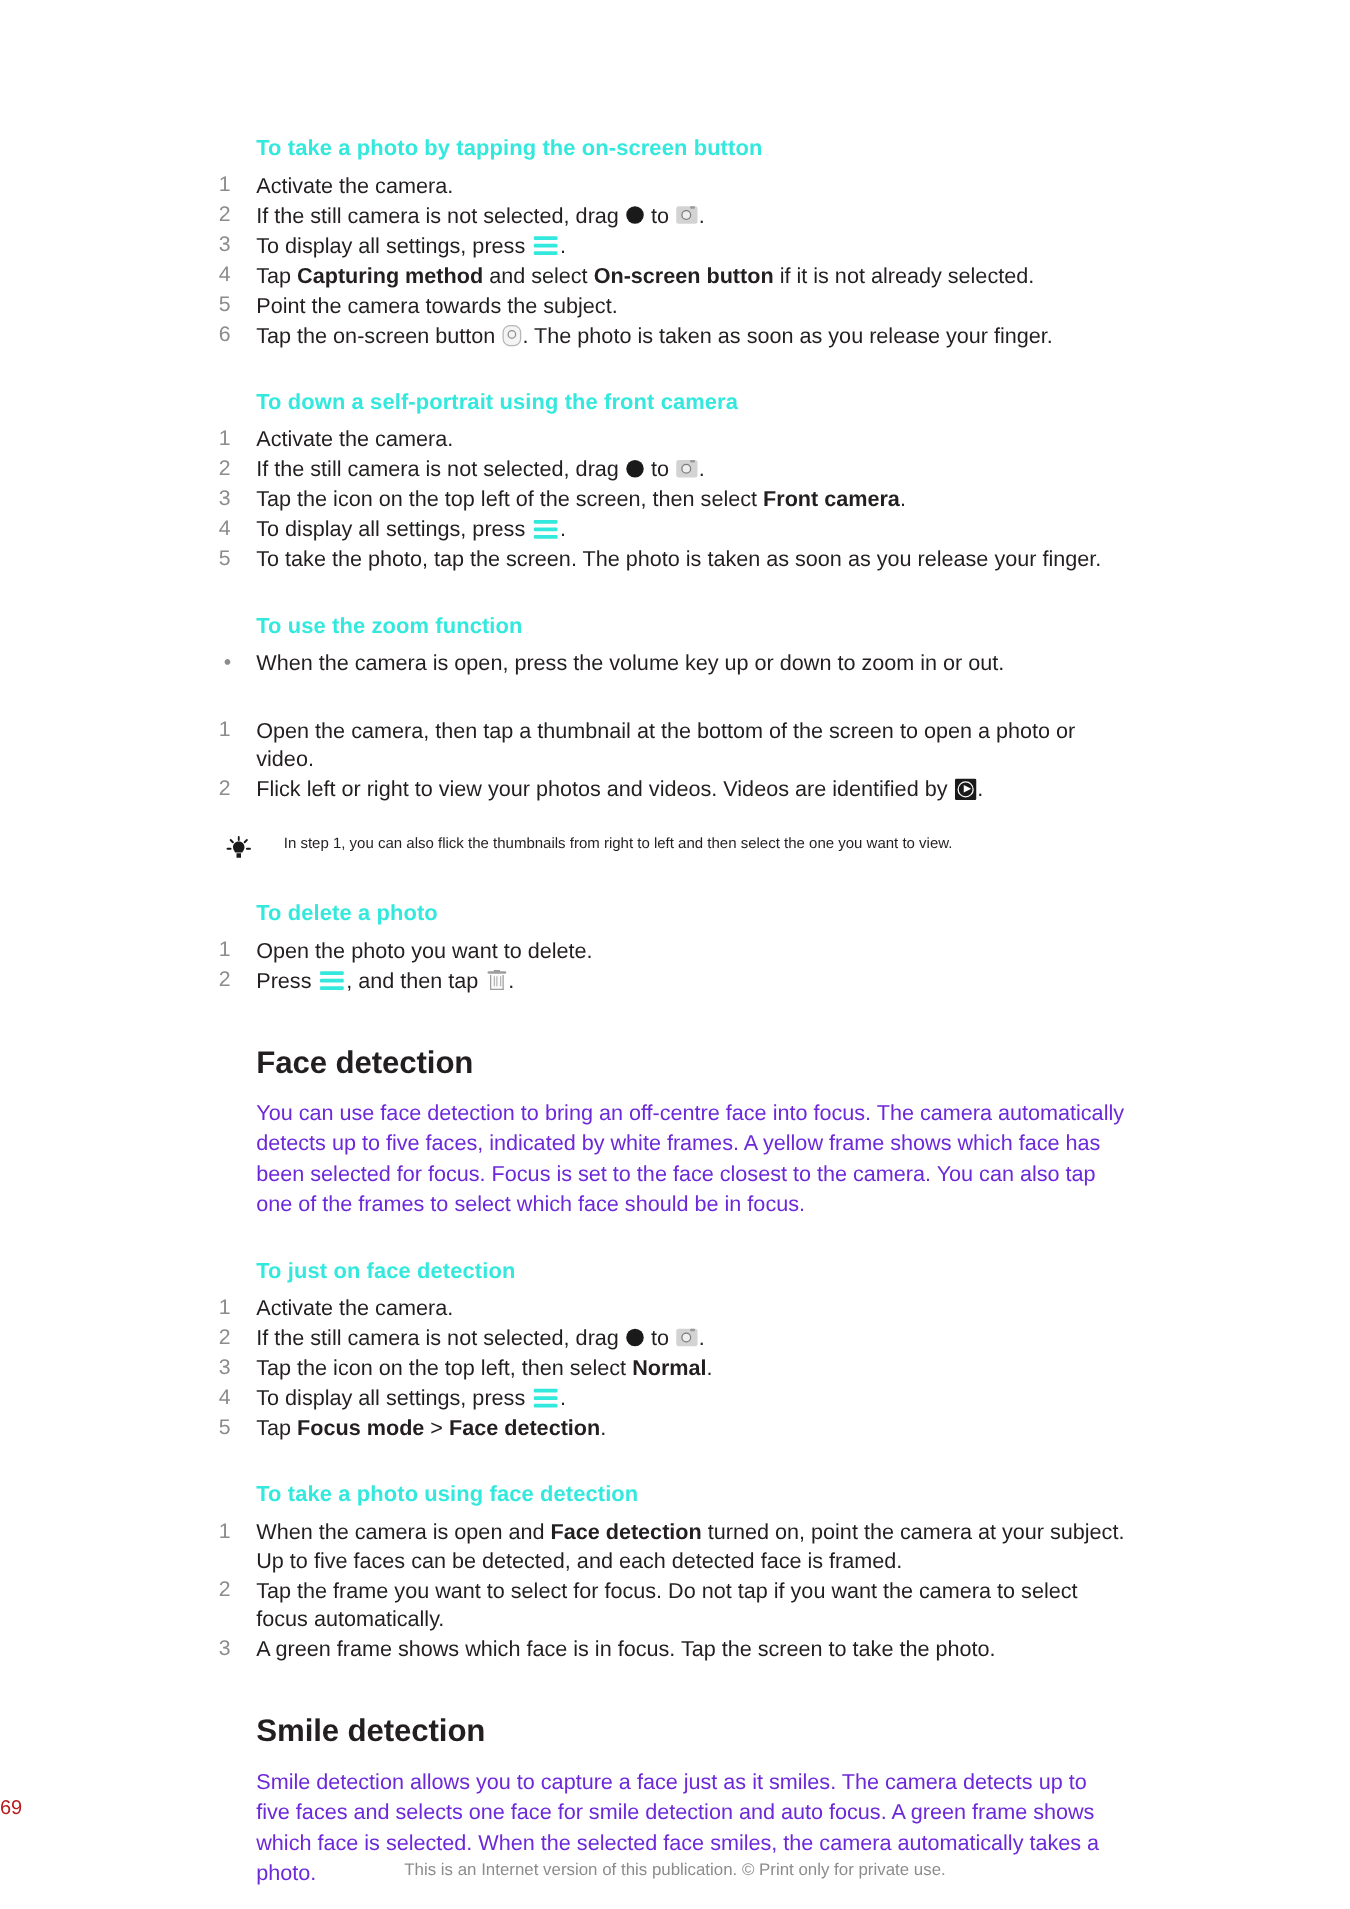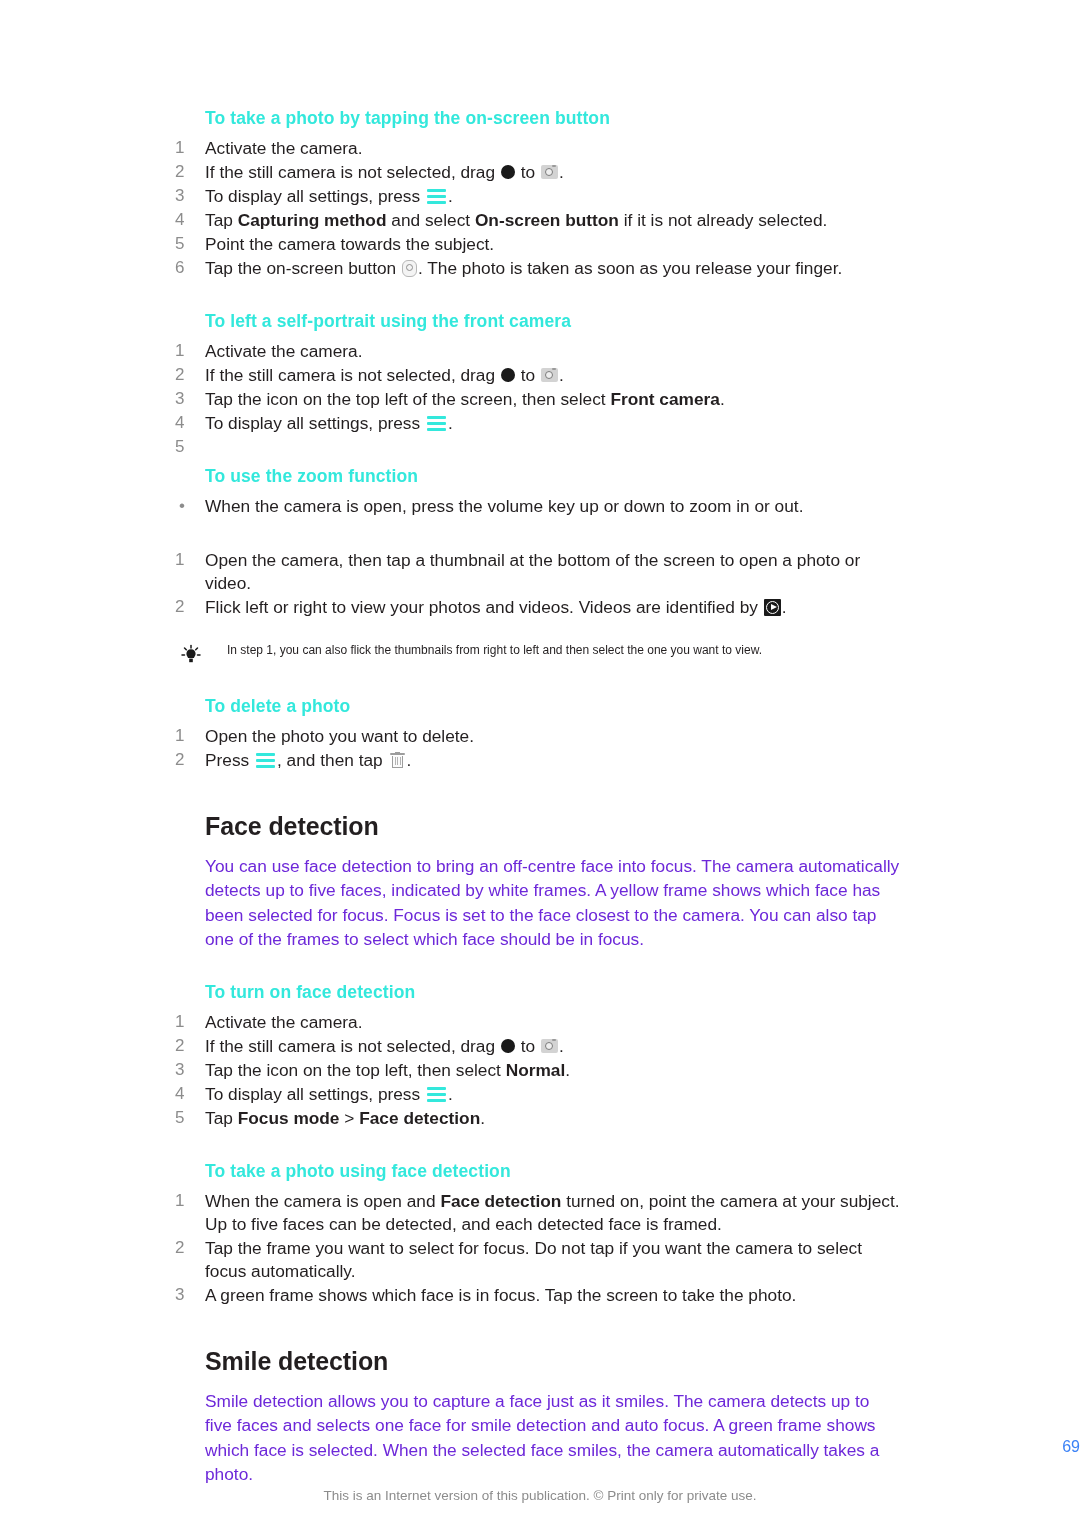--- a/index.html
+++ b/index.html
@@ -246,23 +246,23 @@
     width: 24px;
     height: 24px;
   }
 
   
   .pageno {
     position: absolute;
     top: 1422px;
     left: 0;
     width: 1080px;
-    text-align: right;
+    text-align: left;
     font-size: 16px;
-    color: #3b82f6;
+    color: #b91c1c;
   }
   .footnote {
     position: absolute;
     top: 1472px;
     left: 0;
     width: 1080px;
     text-align: center;
     font-size: 13.5px;
     color: #8c8c8c;
   }
@@ -305,21 +305,21 @@
       </li>
       <li>
         <span class="num">6</span>
         <span>Tap the on-screen button</span>
         <span class="ico ico-osb"></span><span>. The photo is taken as soon as you release your finger.</span>
       </li>
     </ol>
 
     <div class="gap-md"></div>
 
-    <h3 class="sub">To left a self-portrait using the front camera</h3>
+    <h3 class="sub">To down a self-portrait using the front camera</h3>
     <ol class="steps">
       <li>
         <span class="num">1</span>
         <span>Activate the camera.</span>
       </li>
       <li>
         <span class="num">2</span>
         <span>If the still camera is not selected, drag</span>
         <span class="ico ico-dot"></span>
         <span>to</span>
@@ -330,20 +330,21 @@
         <span>Tap the icon on the top left of the screen, then select</span>
         <span class="blk">Front camera</span><span>.</span>
       </li>
       <li>
         <span class="num">4</span>
         <span>To display all settings, press</span>
         <span class="ico ico-menu"><i></i><i></i><i></i></span><span>.</span>
       </li>
       <li>
         <span class="num">5</span>
+        <span>To take the photo, tap the screen. The photo is taken as soon as you release your finger.</span>
       </li>
     </ol>
 
     <div class="gap-md"></div>
 
     <h3 class="sub">To use the zoom function</h3>
     <ul class="steps">
       <li>
         <span class="num">•</span>
         <span>When the camera is open, press the volume key up or down to zoom in or out.</span>
@@ -406,21 +407,21 @@
       </li>
     </ol>
 
     <div class="gap-lg"></div>
 
     <h2 class="sec">Face detection</h2>
     <p class="body">You can use face detection to bring an off-centre face into focus. The camera automatically detects up to five faces, indicated by white frames. A yellow frame shows which face has been selected for focus. Focus is set to the face closest to the camera. You can also tap one of the frames to select which face should be in focus.</p>
 
     <div class="gap-md"></div>
 
-    <h3 class="sub">To turn on face detection</h3>
+    <h3 class="sub">To just on face detection</h3>
     <ol class="steps">
       <li>
         <span class="num">1</span>
         <span>Activate the camera.</span>
       </li>
       <li>
         <span class="num">2</span>
         <span>If the still camera is not selected, drag</span>
         <span class="ico ico-dot"></span>
         <span>to</span>

